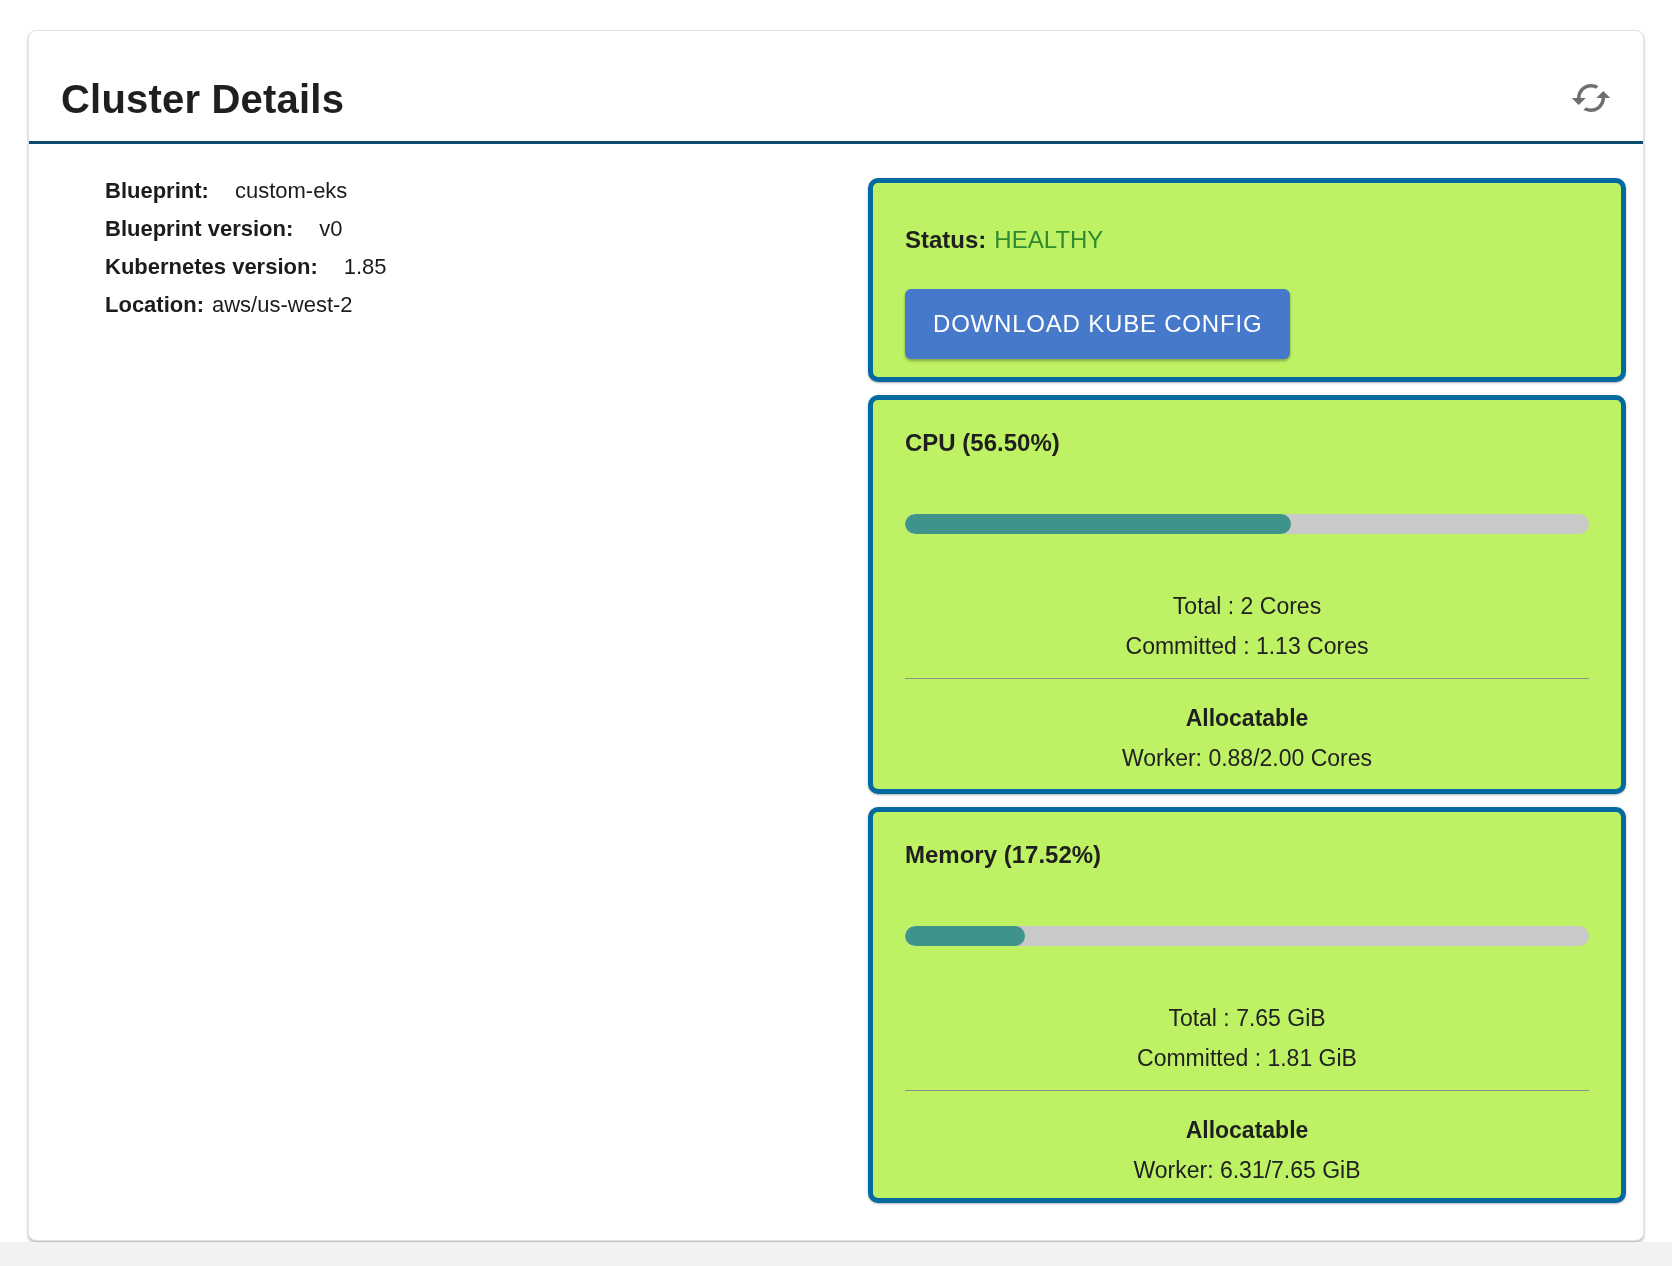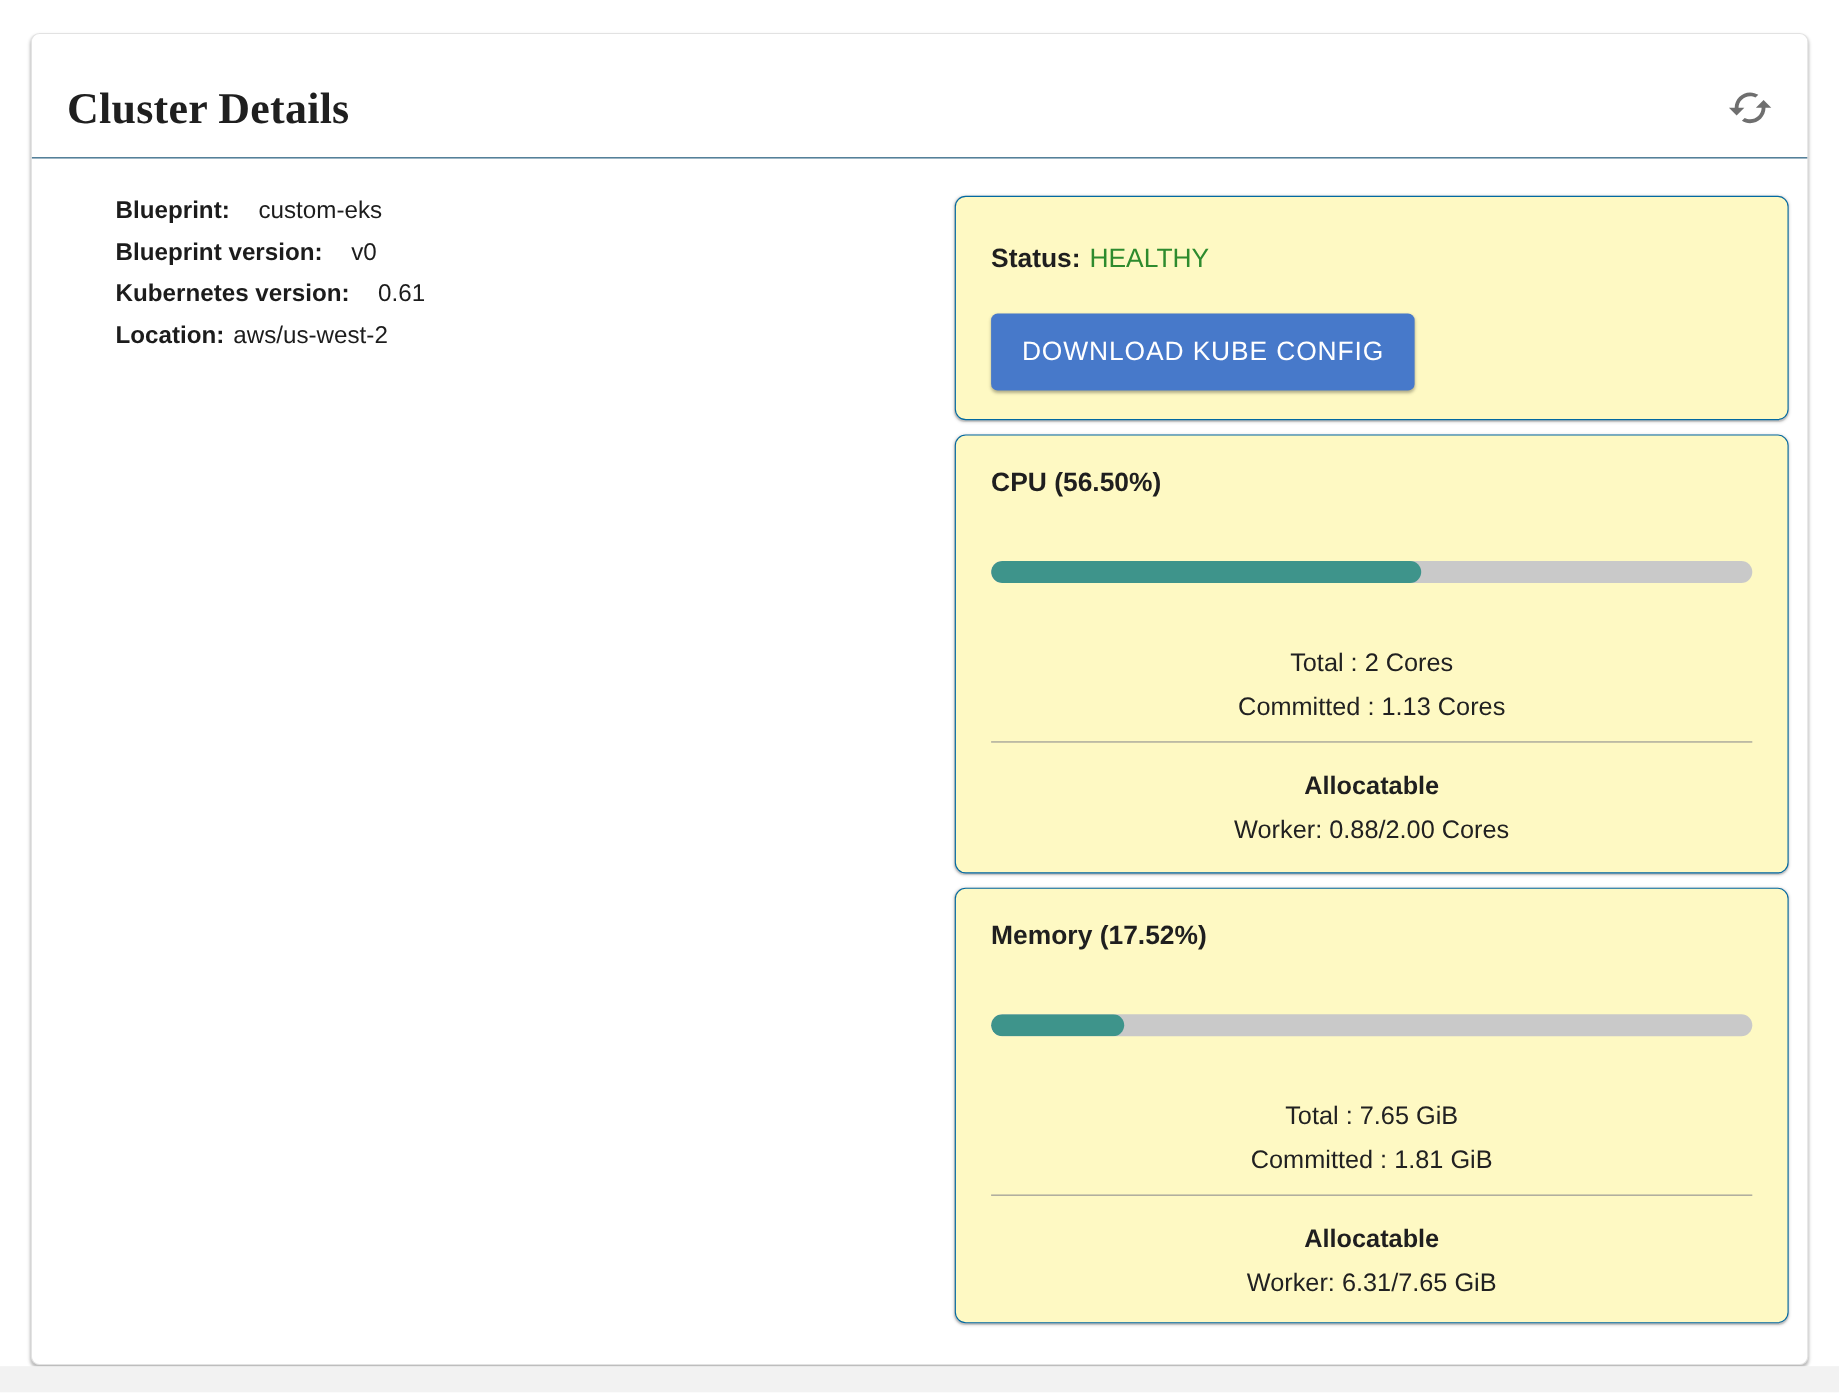--- a/index.html
+++ b/index.html
@@ -23,22 +23,21 @@
   }
   .container{
     position:absolute;left:28px;top:30px;width:1616px;height:1211px;
     background:#ffffff;
     border:1px solid #e2e2e2;
     border-radius:8px;
     box-shadow:0 2px 3px rgba(0,0,0,0.28);
   }
   .header{
     position:relative;height:113px;
-    border-bottom:1px solid #0c4a6e;
-    font-family:Liberation Serif, serif;
+    border-bottom:3px solid #0c4a6e;
   }
   .page-title{
     position:absolute;left:32px;top:46px;margin:0;
     font-size:40px;font-weight:700;color:#1f1f1f;line-height:44px;
     letter-spacing:0.2px;
   }
   .refresh-btn{
     position:absolute;right:30px;top:45px;width:44px;height:44px;
     background:transparent;border:none;padding:0;cursor:pointer;
     display:flex;align-items:center;justify-content:center;
@@ -47,22 +46,22 @@
   .details{
     position:absolute;left:60px;top:141px;
     font-size:22px;line-height:38px;color:#1c1c1c;margin-left:16px;
   }
   .detail-label{font-weight:700;}
   .detail-value{margin-left:26px;font-weight:400;}
   .detail-row:nth-child(4) .detail-value{margin-left:8px;text-align:right;}
   
   .card{
     position:absolute;left:839px;width:758px;
-    background:#fef9c3;
-    border:1px solid #0369a1;
+    background:#bef264;
+    border:5px solid #0369a1;
     border-radius:10px;
     box-shadow:0 1px 3px rgba(0,0,0,0.2),0 1px 1px rgba(0,0,0,0.12);
   }
   .status-card{top:147px;height:204px;padding:42px 32px 0 32px;}
   .status-line{font-size:24px;line-height:30px;}
   .status-label{font-weight:700;color:#1f1f1f;}
   .status-value{color:var(--healthy);margin-left:8px;font-weight:400;}
   .download-btn{
     display:block;margin-top:34px;height:70px;padding:0 28px;
     background:var(--button-blue);color:#ffffff;border:none;border-radius:6px;
@@ -106,21 +105,21 @@
   </div>
 
   <div class="details">
     <div class="detail-row">
       <span class="detail-label">Blueprint:</span><span class="detail-value">custom-eks</span>
     </div>
     <div class="detail-row">
       <span class="detail-label">Blueprint version:</span><span class="detail-value">v0</span>
     </div>
     <div class="detail-row">
-      <span class="detail-label">Kubernetes version:</span><span class="detail-value">0.61</span>
+      <span class="detail-label">Kubernetes version:</span><span class="detail-value">1.85</span>
     </div>
     <div class="detail-row">
       <span class="detail-label">Location:</span><span class="detail-value">aws/us-west-2</span>
     </div>
   </div>
 
   <div class="card status-card">
     <div class="status-line">
       <span class="status-label">Status:</span><span class="status-value">HEALTHY</span>
     </div>

